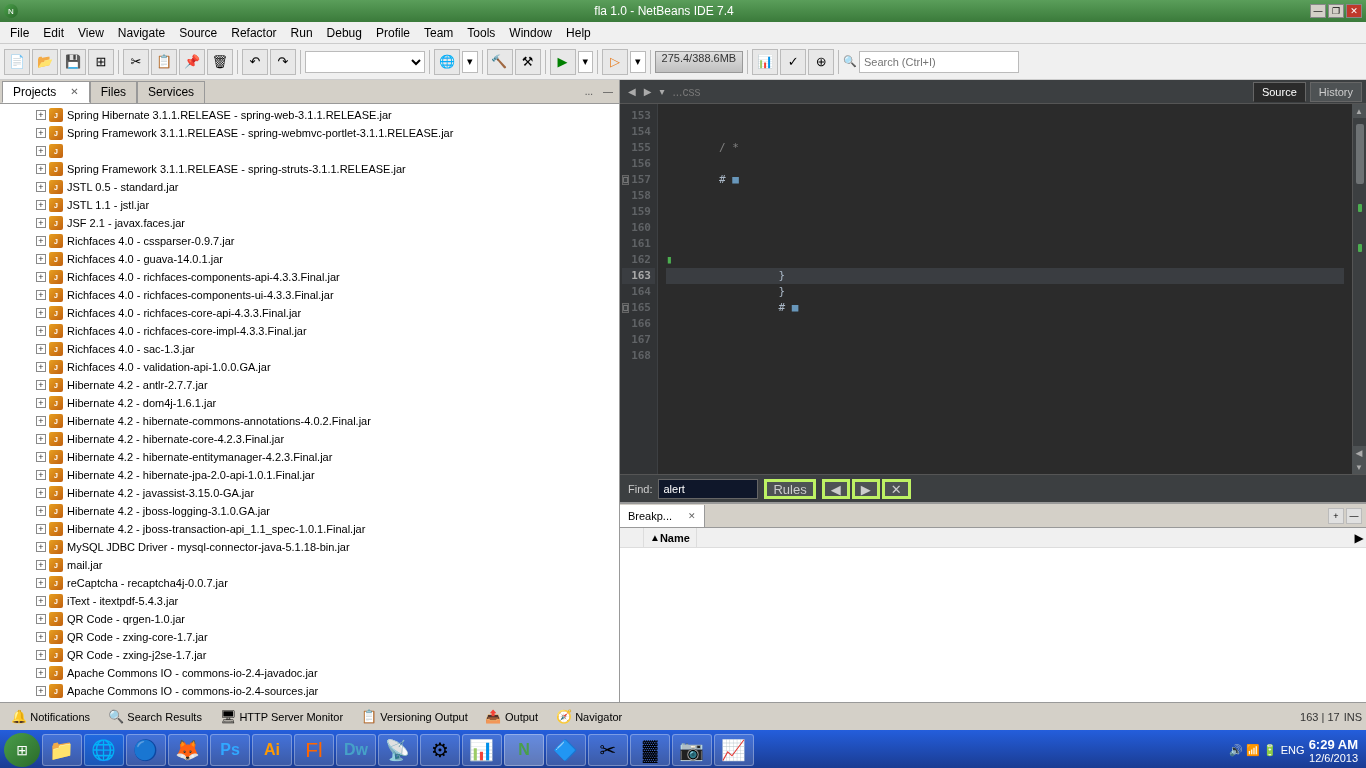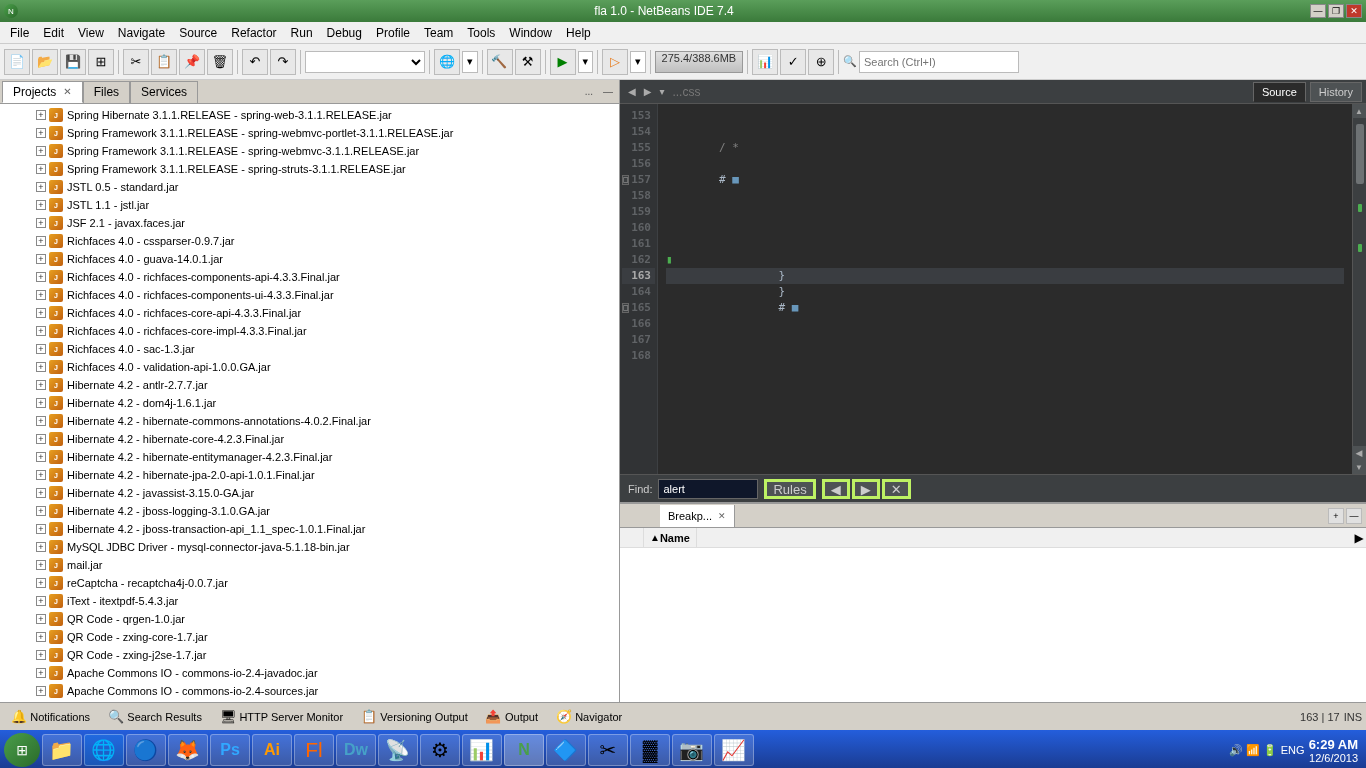--- a/index.html
+++ b/index.html
@@ -103,21 +103,21 @@
     .tab {
       padding: 2px 10px;
       border: 1px solid #999;
       border-bottom: none;
       background: #d4d0c8;
       cursor: pointer;
       font-size: 12px;
       height: 22px;
       display: flex;
       align-items: center;
-      gap: 5px;
+      gap: 12px;
     }
     .tab.active {
       background: white;
       border-bottom: 1px solid white;
       z-index: 1;
     }
     .tab-close {
       font-size: 10px;
       color: #666;
       cursor: pointer;
@@ -281,24 +281,23 @@
       align-items: center;
       background: #d4d0c8;
       height: 24px;
       border-bottom: 1px solid #999;
     }
     .panel-tab {
       padding: 2px 8px;
       font-size: 11px;
       cursor: pointer;
       height: 22px;
-      display: flex; align-items: center; gap: 6px;
+      display: flex; align-items: center; gap: 16px;
       border-right: 1px solid #999;
       background: #d4d0c8;
-      margin-left: 40px;
     }
     .panel-tab.active { background: white; }
     .panel-tab-close { font-size: 9px; color: #666; }
     .panel-tab-right { margin-left: auto; display: flex; align-items: center; gap: 2px; padding-right: 4px; }
     .panel-btn {
       width: 16px; height: 16px;
       background: #e0e0e0;
       border: 1px solid #bbb;
       display: flex; align-items: center; justify-content: center;
       font-size: 9px;
@@ -537,21 +536,20 @@
         <span>Spring Hibernate 3.1.1.RELEASE - spring-web-3.1.1.RELEASE.jar</span>
       </div>
       <div class="tree-item">
         <div class="expand-box">+</div>
         <div class="jar-icon tree-icon">J</div>
         <span>Spring Framework 3.1.1.RELEASE - spring-webmvc-portlet-3.1.1.RELEASE.jar</span>
       </div>
       <div class="tree-item">
         <div class="expand-box">+</div>
         <div class="jar-icon tree-icon">J</div>
-        <span>Spring Framework 3.1.1.RELEASE - spring-webmvc-3.1.1.RELEASE.jar</span>
       </div>
       <div class="tree-item">
         <div class="expand-box">+</div>
         <div class="jar-icon tree-icon">J</div>
         <span>Spring Framework 3.1.1.RELEASE - spring-struts-3.1.1.RELEASE.jar</span>
       </div>
       <div class="tree-item">
         <div class="expand-box">+</div>
         <div class="jar-icon tree-icon">J</div>
         <span>JSTL 0.5 - standard.jar</span>

